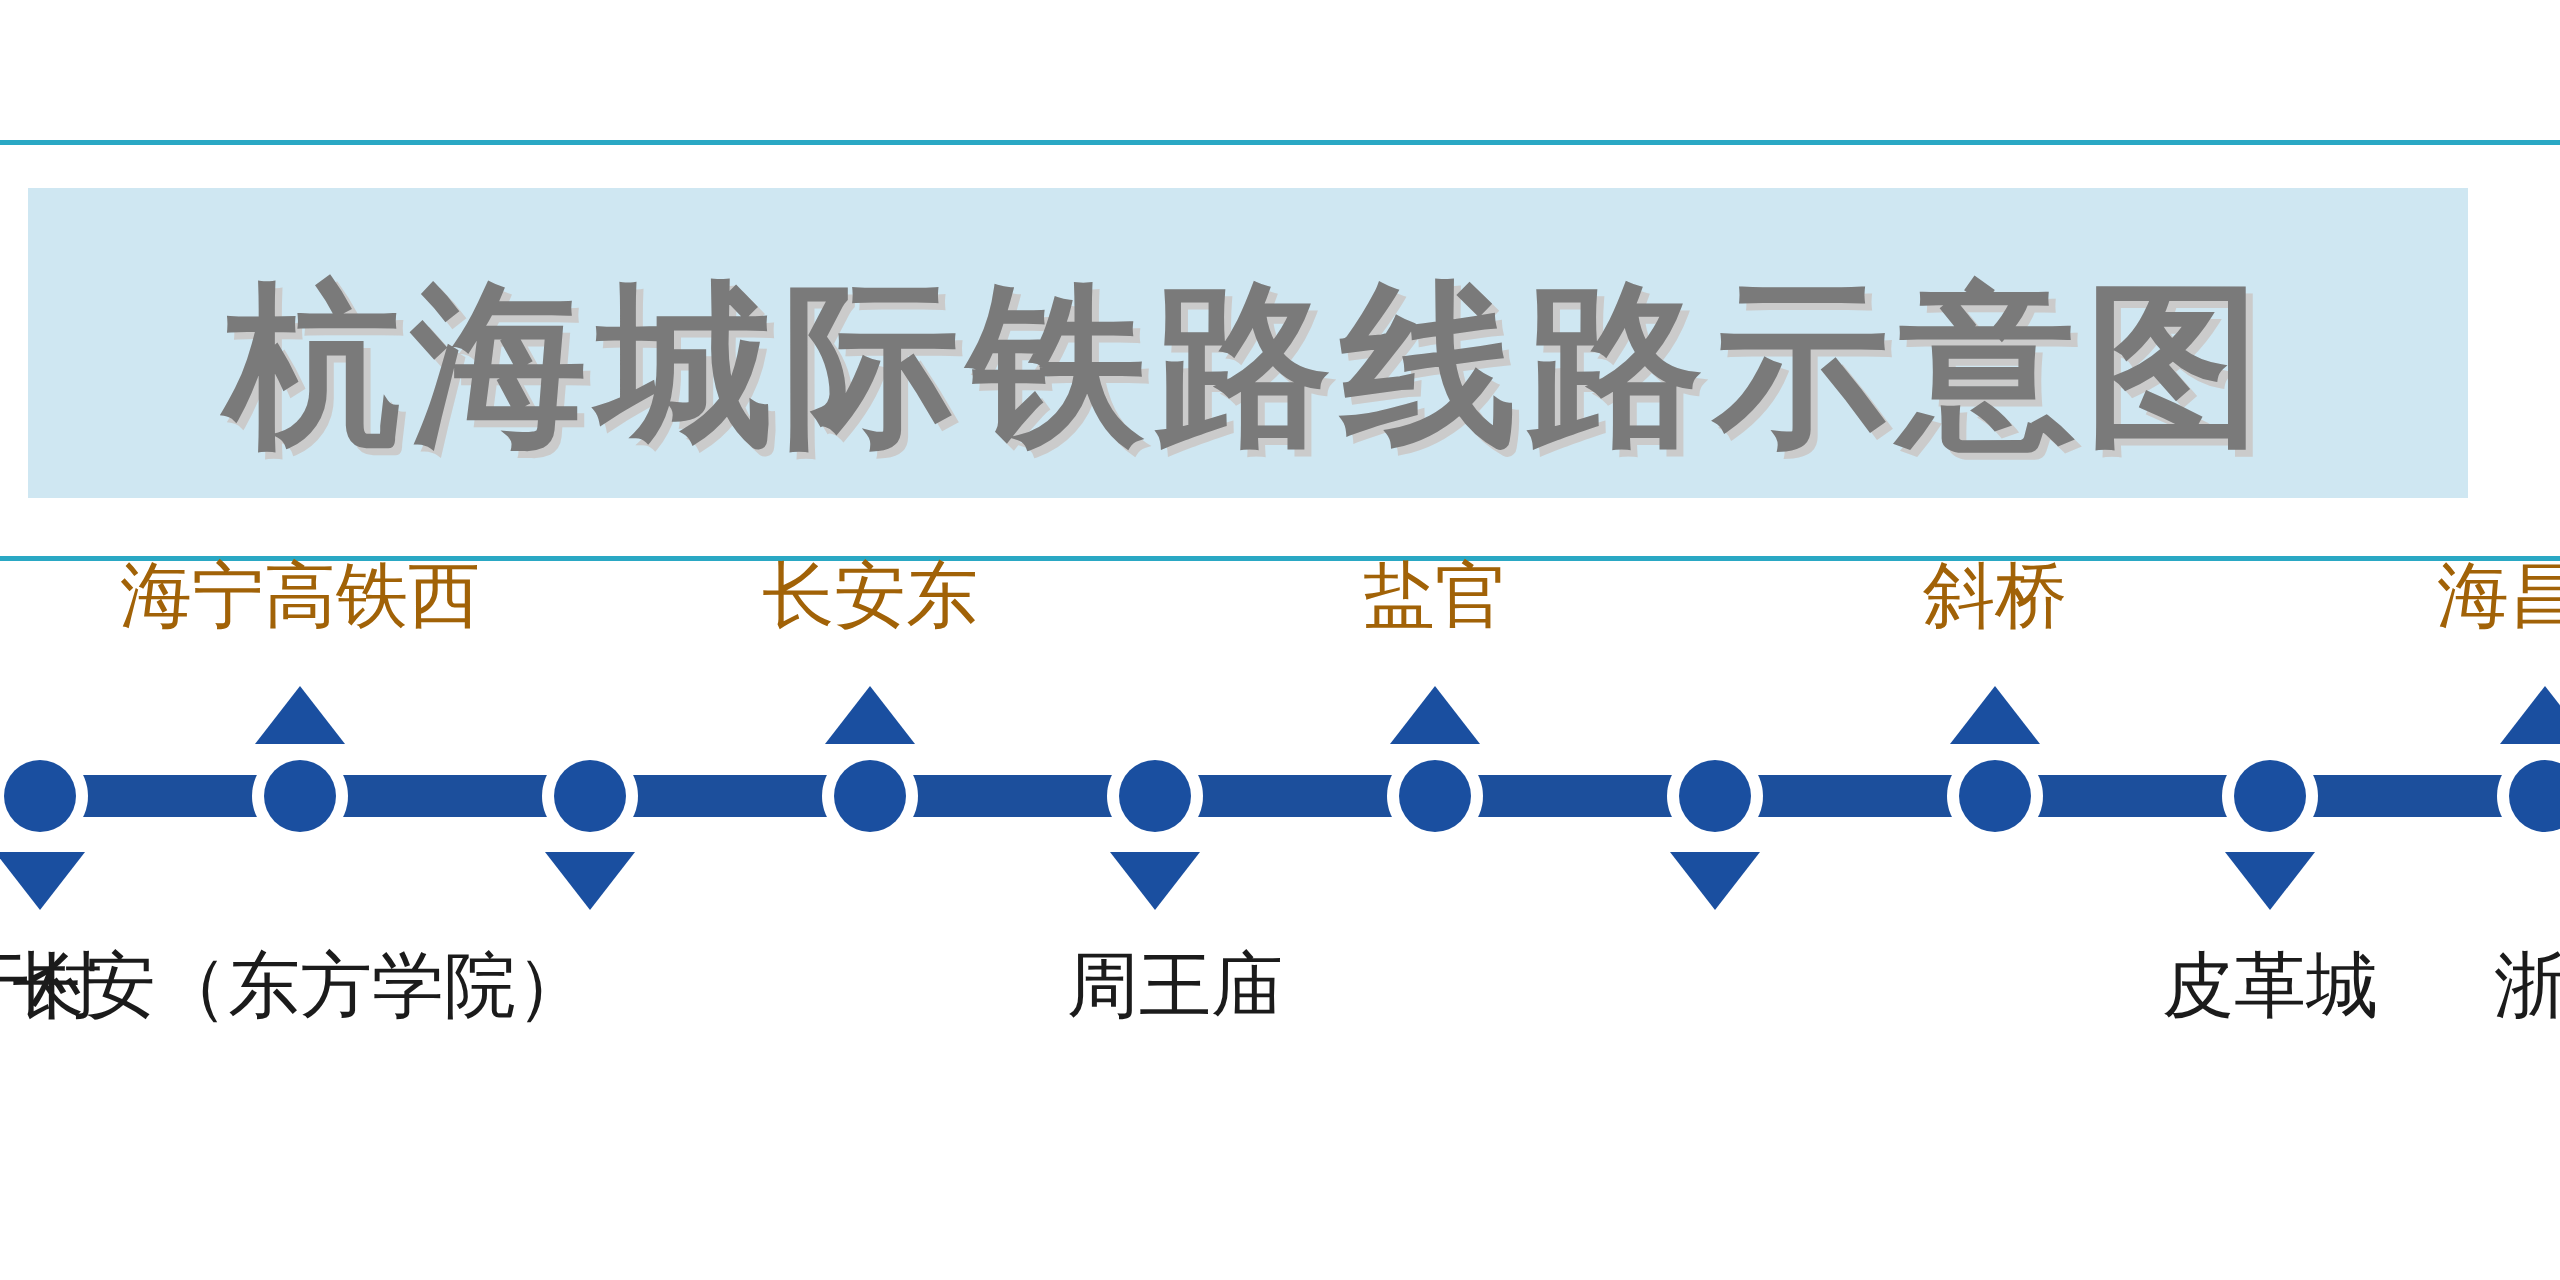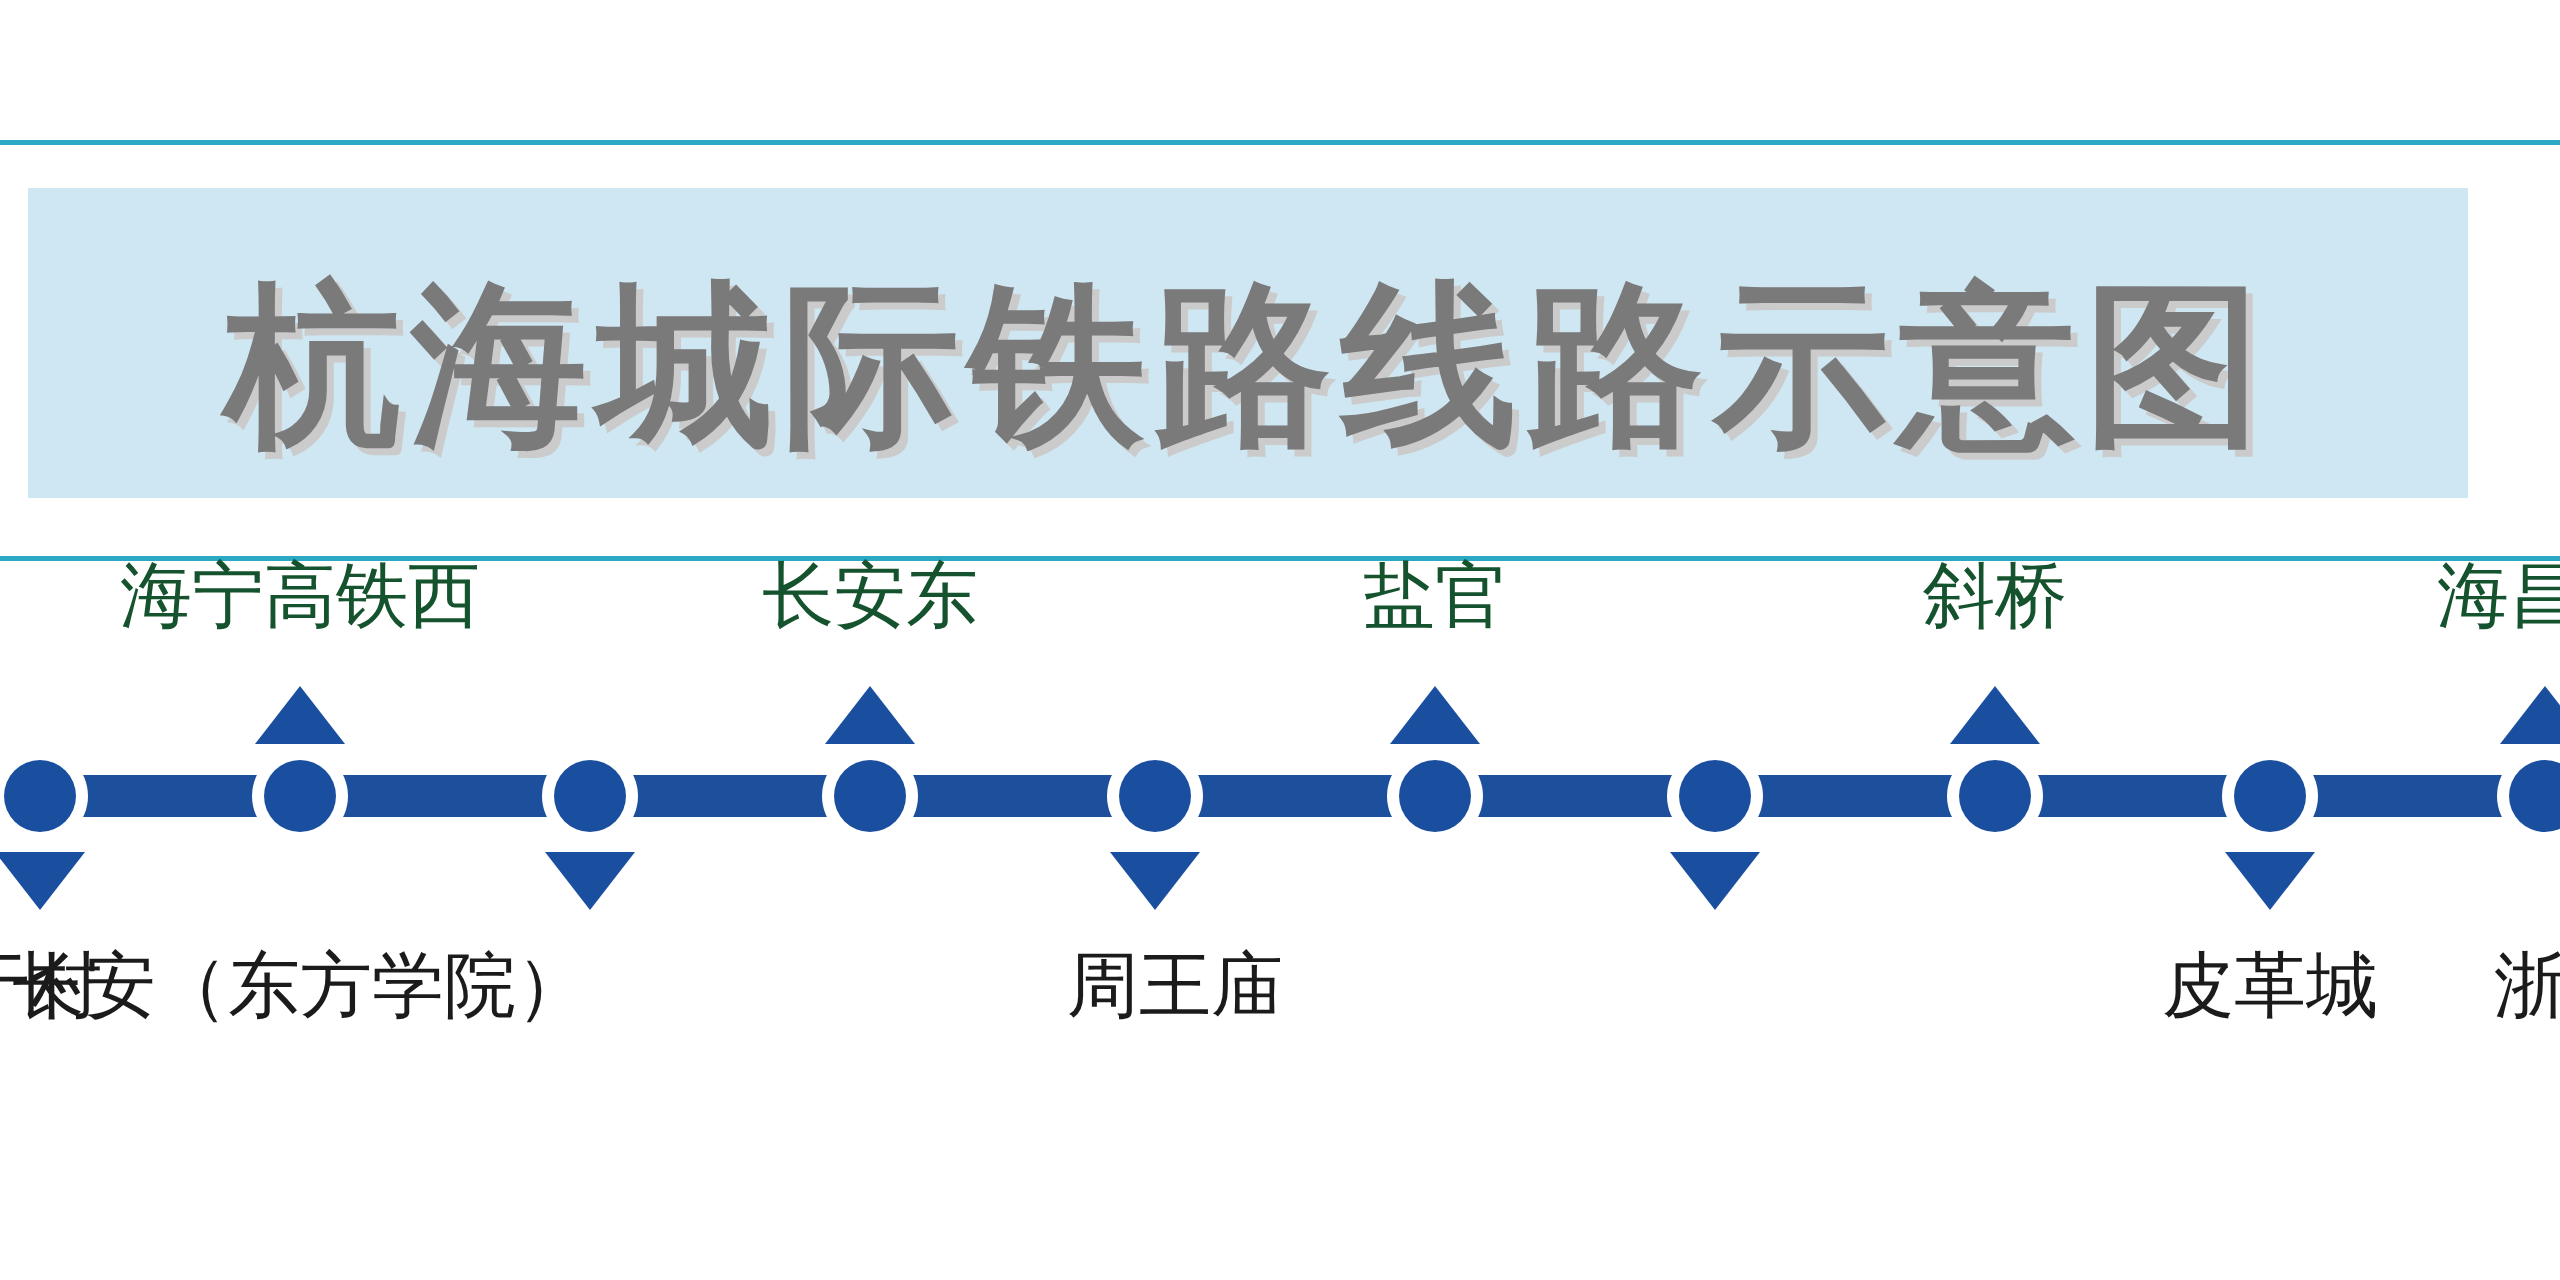--- a/index.html
+++ b/index.html
@@ -129,21 +129,21 @@
     border-top: 58px solid #1a4fa0;
   }
 
   
   .label-up {
     position: absolute;
     top: 548px;
     transform: translateX(-50%);
     white-space: nowrap;
     font-size: 72px;
-    color: #14532d;
+    color: #a16207;
     font-family: "DejaVu Sans", "Liberation Sans", sans-serif;
   }
   .label-down {
     position: absolute;
     top: 938px;
     transform: translateX(-50%);
     white-space: nowrap;
     font-size: 72px;
     color: #1b1b1b;
     font-family: "DejaVu Sans", "Liberation Sans", sans-serif;

